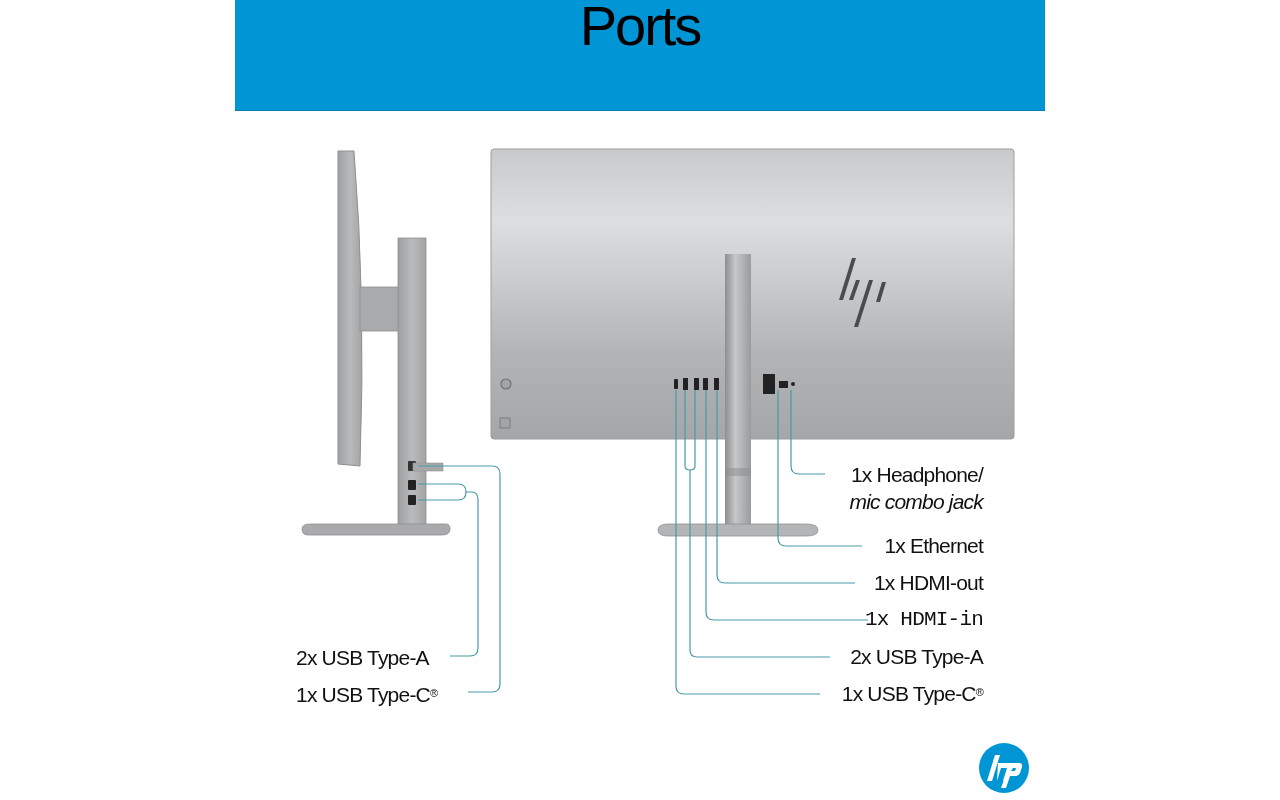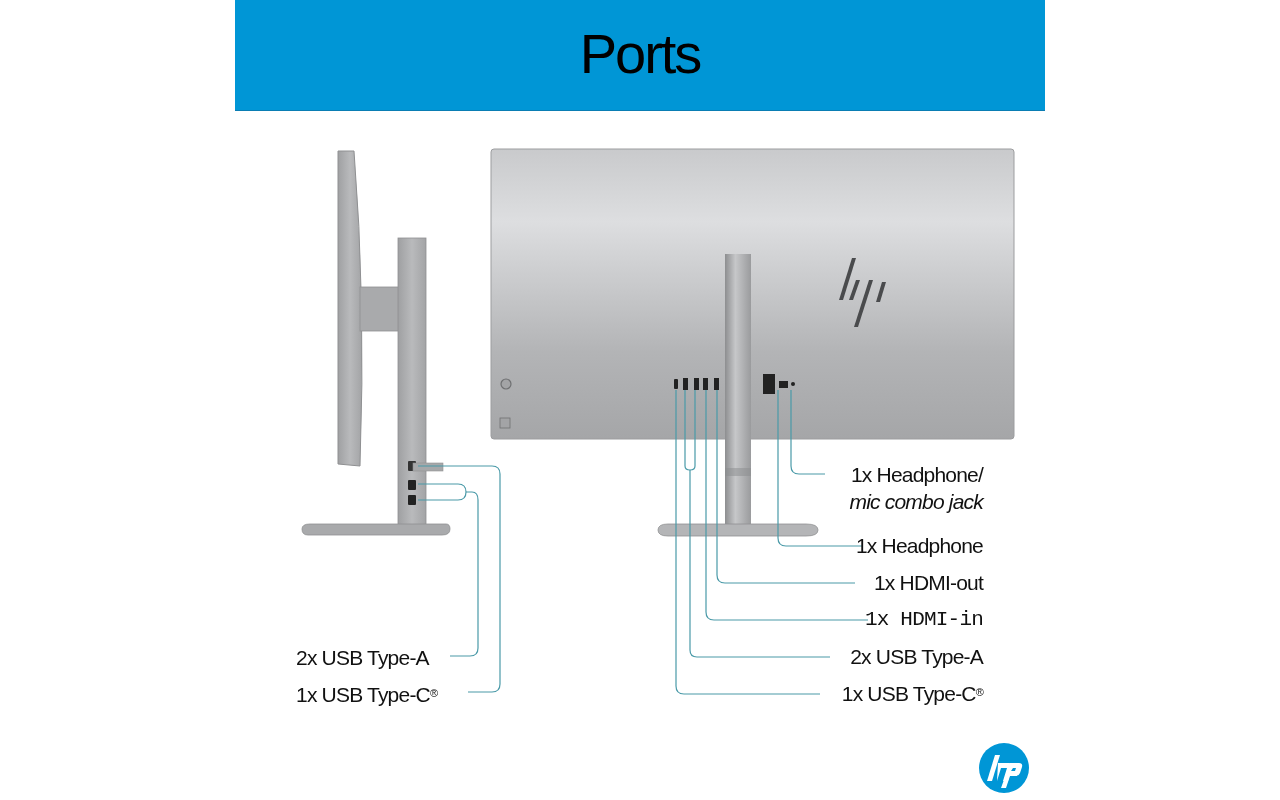--- a/index.html
+++ b/index.html
@@ -1,17 +1,17 @@
 <!DOCTYPE html>
 <html><head>
 <meta charset="utf-8">
 <style>
   html,body{margin:0;padding:0;}
   body{width:1280px;height:800px;background:#ffffff;position:relative;overflow:hidden;font-family:"Liberation Sans",sans-serif;}
-  .banner{position:absolute;left:235px;top:0;width:810px;height:110px;background:#0096d6;border-bottom:1px solid #0a7db3;display:flex;align-items:center;justify-content:center;}
+  .banner{position:absolute;left:235px;top:0;width:810px;height:110px;background:#0096d6;border-bottom:1px solid #0a7db3;display:flex;justify-content:center;}
   .banner-title{font-size:56px;color:#000;letter-spacing:-2px;line-height:1;margin-top:-2px;}
   svg.scene{position:absolute;left:0;top:0;}
   .label{position:absolute;font-size:21px;color:#111;letter-spacing:-0.8px;white-space:nowrap;line-height:24px;}
   .label.right{text-align:right;}
   .label sup{font-size:11px;vertical-align:top;position:relative;top:-2px;}
   .hp-logo{position:absolute;left:979px;top:743px;width:50px;height:50px;border-radius:50%;background:#0096d6;}
 </style>
 </head>
 <body>
 
@@ -90,21 +90,21 @@
     <path d="M778,390 L778,538 Q778,546 786,546 L862,546"></path>
     <path d="M791,390 L791,466 Q791,474 799,474 L825,474"></path>
   </g>
 </svg>
 
 <div class="label" style="left:296px;top:646px;"><span>2x USB Type-A</span><sup></sup></div>
 <div class="label" style="left:296px;top:683px;"><span>1x USB Type-C</span><sup>®</sup></div>
 
 <div class="label right" style="right:297px;top:463px;"><span>1x Headphone/</span></div>
 <div class="label right" style="right:297px;top:490px;font-style:italic;"><span>mic combo jack</span></div>
-<div class="label right" style="right:297px;top:534px;"><span>1x Headphone</span></div>
+<div class="label right" style="right:297px;top:534px;"><span>1x Ethernet</span></div>
 <div class="label right" style="right:297px;top:571px;"><span>1x HDMI-out</span></div>
 <div class="label right" style="right:297px;top:608px;font-family:Liberation Mono, monospace;"><span>1x HDMI-in</span></div>
 <div class="label right" style="right:297px;top:645px;"><span>2x USB Type-A</span></div>
 <div class="label right" style="right:297px;top:682px;"><span>1x USB Type-C</span><sup>®</sup></div>
 
 <div class="hp-logo">
   <svg width="50" height="50" viewBox="0 0 50 50">
     <g fill="#ffffff">
       <polygon points="16,12 21,12 13,38 8,38"></polygon>
       <path d="M19,20 L30,20 Q34,20 33,24 L29,38 L24,38 L28,25 L22,25 L18,38 Z"></path>

